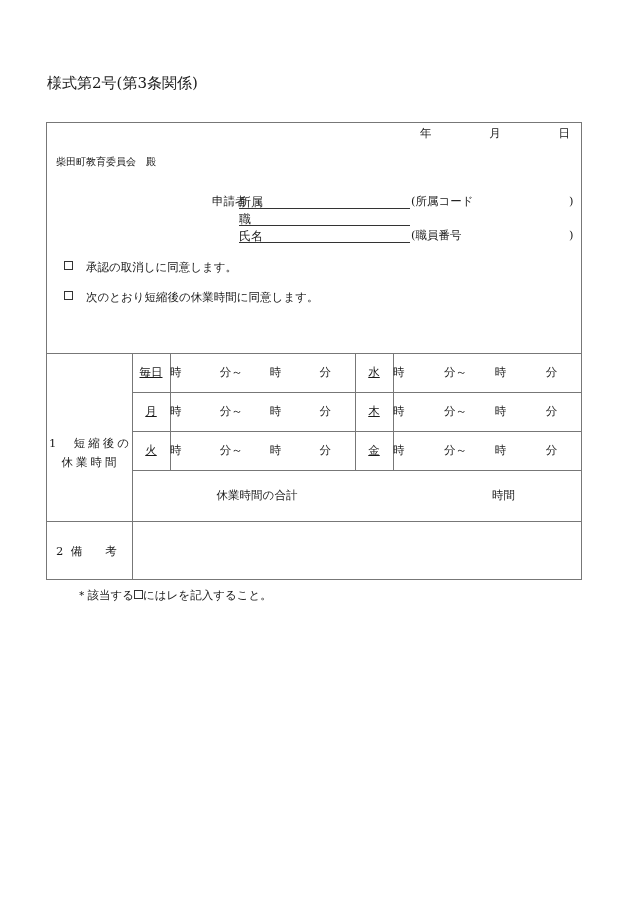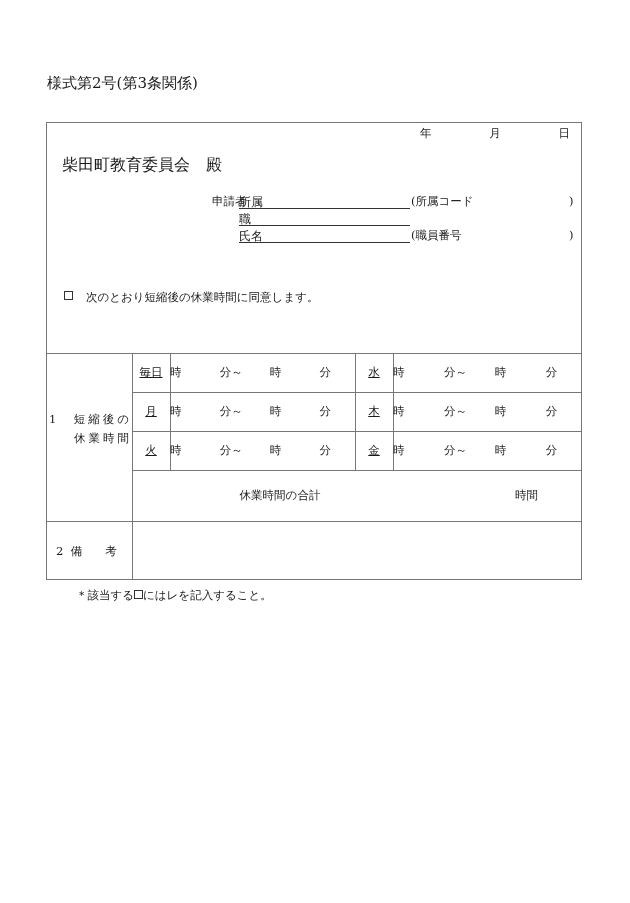--- a/index.html
+++ b/index.html
@@ -60,23 +60,23 @@
     left: 420px;
     top: 126px;
     width: 150px;
     font-size: 11.5px;
     display: flex;
     justify-content: space-between;
     white-space: nowrap;
   }
   .addressee {
     position: absolute;
-    left: 62px;
+    left: 56px;
     top: 155px;
-    font-size: 16px;
+    font-size: 10px;
     white-space: nowrap;
   }
   .applicant-label {
     position: absolute;
     left: 212px;
     top: 194px;
     font-size: 11.5px;
     white-space: nowrap;
   }
   .field-row {
@@ -133,23 +133,24 @@
     font-size: 11.5px;
     display: flex;
     align-items: center;
     justify-content: center;
     white-space: nowrap;
     text-decoration: underline;
   }
   .rowlabel {
     position: absolute;
     font-size: 11.5px;
-    text-align: right;
+    text-align: center;
     line-height: 19px;
     white-space: nowrap;
+    margin-top: 24px;
   }
   .rowlabel .l1, .rowlabel .l2 {
     display: block;
     letter-spacing: 3px;
     text-indent: 3px;
   }
   .time-cell {
     position: absolute;
     font-size: 11.5px;
     display: flex;
@@ -229,20 +230,23 @@
   </div>
   <div class="field-rule" style="left:239px; top:225px; width:171px;"></div>
 
   <div class="field-row" style="left:239px; top:228px;">
     <span>氏名</span>
   </div>
   <div class="field-rule" style="left:239px; top:242px; width:171px;"></div>
   <div class="paren-open" style="left:411px; top:228px;">(職員番号</div>
   <div class="paren-close" style="left:569px; top:228px;">)</div>
 
+  <div class="consent-line" style="left:64px; top:260px;">
+    <span class="cb"></span><span>承認の取消しに同意します。</span>
+  </div>
 
   <div class="consent-line" style="left:64px; top:290px;">
     <span class="cb"></span><span>次のとおり短縮後の休業時間に同意します。</span>
   </div>
 
   <div class="hline" style="left:46px; top:353px; width:536px;"></div>
   <div class="hline" style="left:132px; top:392px; width:450px;"></div>
   <div class="hline" style="left:132px; top:431px; width:450px;"></div>
   <div class="hline" style="left:132px; top:470px; width:450px;"></div>
   <div class="hline" style="left:46px;  top:521px; width:536px;"></div>
@@ -296,21 +300,21 @@
   </div>
   <div class="cell" style="left:355px; top:431px; width:38px; height:39px;">金</div>
   <div class="time-cell" style="left:393px; top:431px; width:189px; height:39px;">
     <span class="tc-a">時</span>
     <span class="tc-b">分～</span>
     <span class="tc-c">時</span>
     <span class="tc-d">分</span>
   </div>
 
   <div class="total-cell" style="left:132px; top:470px; width:450px; height:51px;">
-    <span style="width:250px; text-align:center;padding-left:23px;">休業時間の合計</span>
+    <span style="width:250px; text-align:center;">休業時間の合計</span>
     <span style="width:110px; text-align:center;"></span>
     <span style="width:60px; text-align:left;">時間</span>
   </div>
 
   <div class="remark-label" style="left:56px; top:544px;">
     <span>2</span>&nbsp;&nbsp;<span class="rl">備　　考</span>
   </div>
   <div style="position:absolute; left:133px; top:522px; width:448px; height:57px;"></div>
 
   <div class="footnote">

